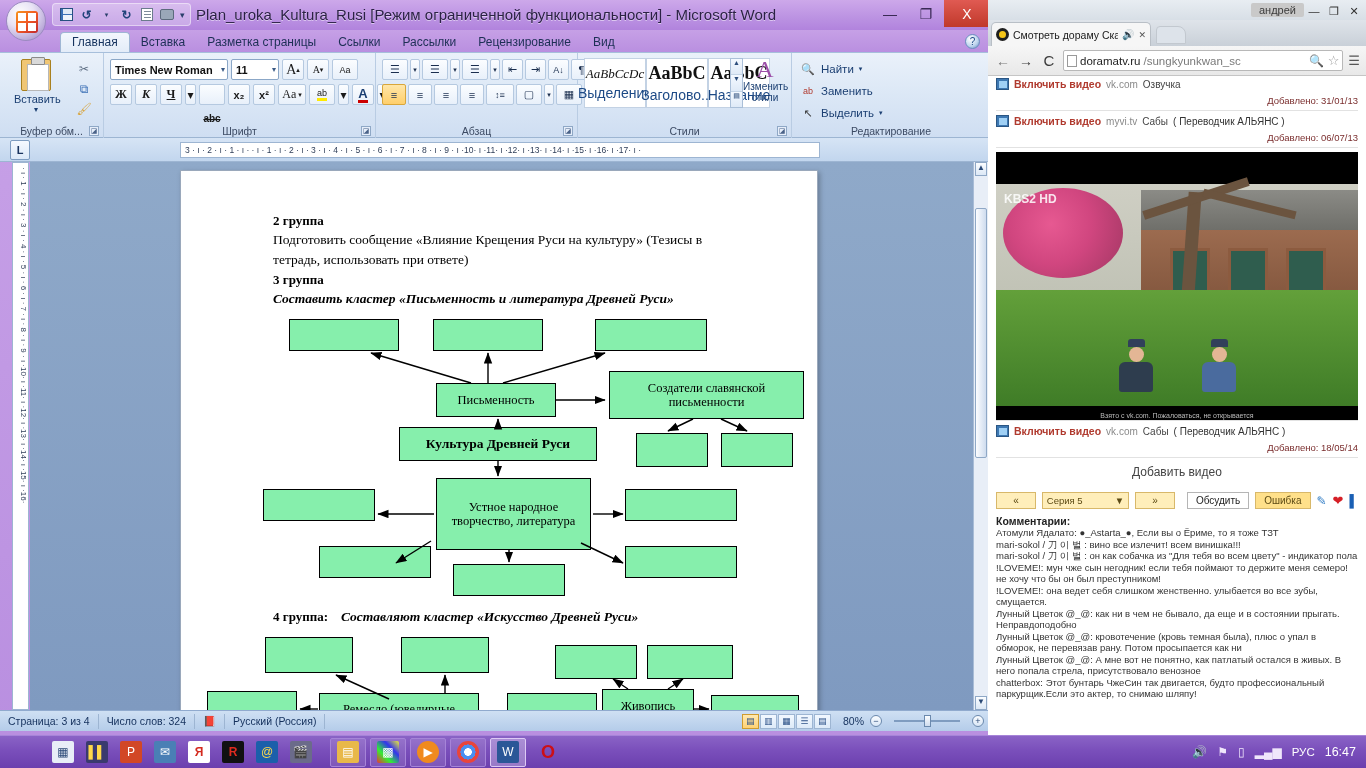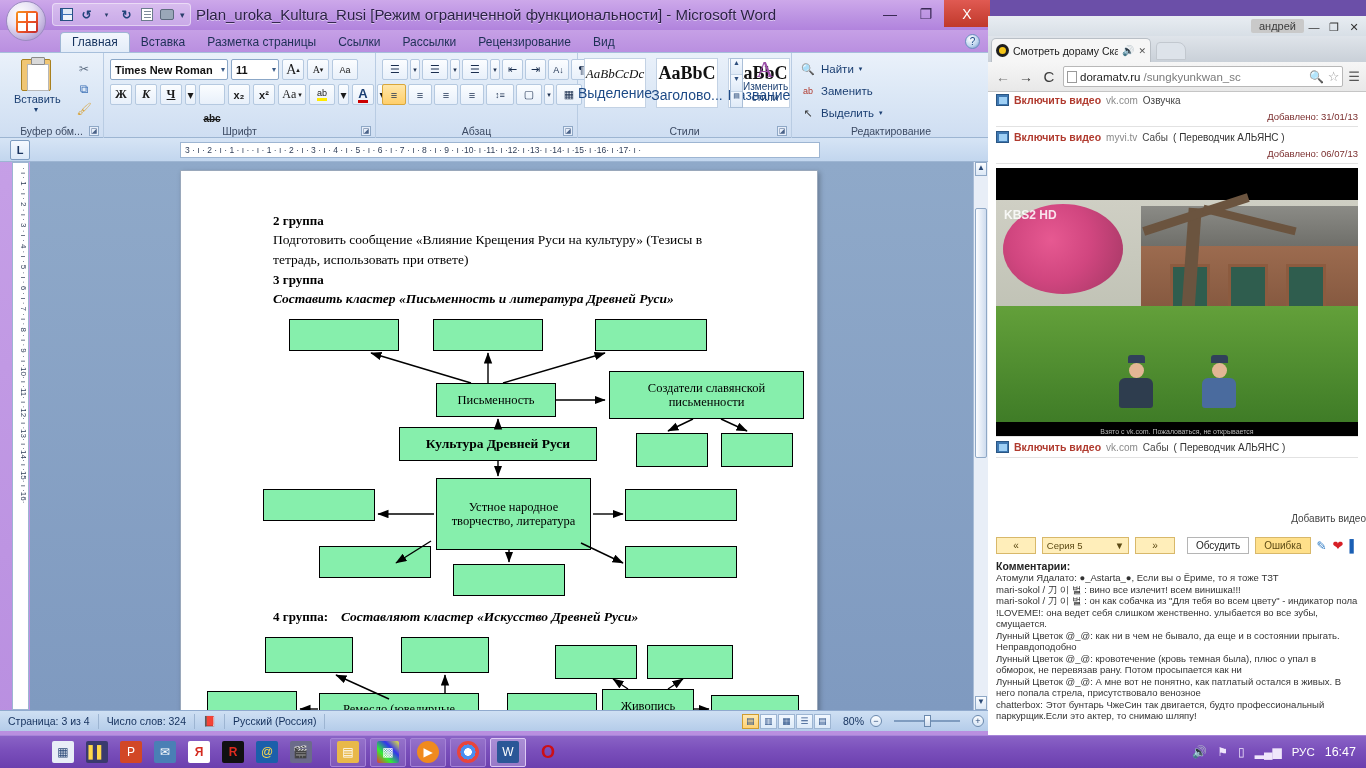--- a/index.html
+++ b/index.html
@@ -116,21 +116,21 @@
   .font-row2 { position:absolute; left:6px; top:31px; display:flex; gap:3px; align-items:center; }
 
   .grp-par { left:376px; width:202px; }
   .par-row1{position:absolute;left:6px;top:6px;display:flex;gap:2px;}
   .par-row2{position:absolute;left:6px;top:31px;display:flex;gap:2px;}
   .pbtn { min-width:21px;height:21px;display:flex;align-items:center;justify-content:center;font-size:11px;
      background:linear-gradient(to bottom,#fbfdff,#e8f0fa); border:1px solid #b5c9e0;border-radius:2px;color:#1a2e4e;}
   .pbtn.on { background:linear-gradient(to bottom,#ffe6a8,#ffcf6b); border-color:#d9a63a;}
 
   .grp-styles { left:578px; width:214px; }
-  .style-gallery { position:absolute; left:6px; top:5px; display:flex; gap:10px; }
+  .style-gallery { position:absolute; left:6px; top:5px; display:flex; gap:0; }
   .style-card { width:62px;height:50px;background:#fff;border:1px solid #c3d2e4;
     display:flex;flex-direction:column;align-items:center;justify-content:center;}
   .style-sample { font-size:15px; color:#111; font-family:"Liberation Serif", serif; }
   .style-sample.it { font-style:italic; font-size:13px;}
   .style-sample.bold { font-weight:bold; font-size:18px;}
   .style-name { font-size:14px; color:#1d4a86; margin-top:3px; }
   .style-scroll { position:absolute; right:48px; top:5px; width:13px; height:50px;
     display:flex;flex-direction:column; border:1px solid #aabfd8;}
   .ssb { flex:1; background:linear-gradient(to bottom,#f4f9ff,#dfeaf7); font-size:7px; text-align:center; color:#2d4e7c; border-bottom:1px solid #c3d4e6;}
   .change-styles { position:absolute; right:4px; top:4px; width:44px; text-align:center;}
@@ -187,21 +187,21 @@
       font-size:9px; text-align:center; line-height:13px; color:#2d5288;}
   .vb.on{background:linear-gradient(to bottom,#ffe8b0,#ffd273); border-color:#cf9b2e;}
   .zoom-pct{padding:0 6px; white-space:nowrap;}
   .zoom-slider{position:relative; width:90px;height:14px;display:flex;align-items:center;}
   .zs-line{position:absolute;left:12px;right:12px;height:2px;background:#7f9cc0;}
   .zs-knob{position:absolute;left:42px;width:7px;height:12px;background:linear-gradient(to bottom,#fbfdff,#cfdcee);border:1px solid #6b89ad;}
   .zs-btn{width:12px;height:12px;border-radius:50%;border:1px solid #6b89ad;background:linear-gradient(to bottom,#fbfdff,#d8e6f6);
      font-size:9px;text-align:center;line-height:10px;color:#2b4a77;}
 
   
-  #browser { position:absolute; left:988px; top:16px; width:378px; height:735px; background:#f1f1f1;border-radius:28px; }
+  #browser { position:absolute; left:988px; top:0; width:378px; height:735px; background:#f1f1f1;border-radius:28px; }
   .br-titlebar { position:absolute;left:0;top:0;width:378px;height:27px;
      background: linear-gradient(to bottom,#e8edf2,#d2dae2); }
   .br-user { position:absolute; right:62px; top:3px; font-size:11px; color:#3b3b3b;
      background:#c9c9c9; padding:1px 8px; border-radius:2px;}
   .br-wbtns{position:absolute;right:2px;top:0;height:22px;display:flex;}
   .br-wb{width:20px;height:22px;text-align:center;line-height:22px;font-size:11px;color:#333;}
   .br-tabstrip{position:absolute;left:0;top:20px;width:378px;height:26px;
      background: linear-gradient(to bottom,#dfe4ea,#c9d0d8);}
   .br-tab{position:absolute;left:3px;top:2px;width:160px;height:24px;
      background:#f6f6f6;border:1px solid #b9bfc6;border-bottom:none;border-radius:5px 5px 0 0;
@@ -246,21 +246,21 @@
      background:radial-gradient(circle at 40% 40%, #e8538f 0%, #d13f7c 45%, #9e2f5d 100%); opacity:.95;}
   .vp-trunk{position:absolute;left:52%;top:40px;width:13px;height:135px;background:#6b543f;transform:rotate(4deg);}
   .vp-branch{position:absolute;background:#6b543f;}
   .vp-person{position:absolute;bottom:28px;}
   .p-body{width:34px;height:30px;background:#2e3d4e;border-radius:6px 6px 3px 3px;}
   .p-head{width:15px;height:15px;border-radius:50%;background:#e3b695;margin:0 auto;}
   .p-hat{width:17px;height:8px;background:#31405a;border-radius:3px 3px 0 0;margin:0 auto;}
   .vp-logo{position:absolute;left:8px;top:40px;color:#fff;font-size:12px;font-weight:bold;opacity:.85;}
   .vp-caption{position:absolute;left:0;bottom:1px;width:100%;text-align:center;font-size:7px;color:#bbb;}
 
-  .addvideo{text-align:right;font-size:10px;color:#444;padding:7px 0;margin-top:48px;}
+  .addvideo{text-align:center;font-size:12px;color:#444;padding:7px 0;}
   .cmt-panel{margin:6px 8px 0 8px;}
   .cmt-toolbar{display:flex;align-items:center;gap:6px;font-size:10px;}
   .ep-prev,.ep-next{background:#ffeeba;border:1px solid #d8b86a;width:46px;height:17px;text-align:center;line-height:15px;color:#5c4a14;}
   .ep-select{background:#ffeeba;border:1px solid #d8b86a;width:100px;height:17px;display:flex;align-items:center;justify-content:space-between;padding:0 4px;color:#5c4a14;font-size:9.5px;}
   .btn-plain{background:#fff;border:1px solid #b5b5b5;height:17px;padding:0 8px;line-height:15px;font-size:10px;color:#222;}
   .btn-warn{background:#ffe08a;border:1px solid #d8b86a;height:17px;padding:0 8px;line-height:15px;font-size:10px;color:#5c4a14;}
   .ic-edit{font-size:12px;color:#2d7ac4;}
   .ic-heart{font-size:13px;color:#d61f26;}
   .ic-flag{font-size:12px;color:#1a5fb4;}
   .cmt-title{font-size:10.5px;font-weight:bold;color:#222;margin-top:6px;}
@@ -674,20 +674,21 @@
       </div>
       <div class="hr-line"></div>
 
       <div class="vid-row">
         <span class="vid-ico"></span>
         <span class="vid-on">Включить видео</span>
         <span class="vid-src">vk.com</span>
         <span class="vid-sub">Сабы</span>
         <span class="vid-tr">( Переводчик АЛЬЯНС )</span>
       </div>
+      <div class="added-row">Добавлено: 18/05/14</div>
       <div class="hr-line"></div>
       <div class="addvideo">Добавить видео</div>
 
       <div class="cmt-panel">
         <div class="cmt-toolbar">
           <div class="ep-prev">«</div>
           <div class="ep-select">
             <span>Серия 5</span>
             <span>▼</span>
           </div>
@@ -696,20 +697,21 @@
           <div class="btn-plain">Обсудить</div>
           <div class="btn-warn">Ошибка</div>
           <span class="ic-edit">✎</span>
           <span class="ic-heart">❤</span>
           <span class="ic-flag">▌</span>
         </div>
         <div class="cmt-title">Комментарии:</div>
         <div class="cmt-line">Атомули Ядалато: ●_Astarta_●, Если вы о Ёриме, то я тоже ТЗТ</div>
         <div class="cmt-line">mari-sokol / 刀 이 벌 : вино все излечит! всем винишка!!!</div>
         <div class="cmt-line">mari-sokol / 刀 이 벌 : он как собачка из "Для тебя во всем цвету" - индикатор пола</div>
+        <div class="cmt-line">!LOVEME!: мун чже сын негодник! если тебя поймают то держите меня семеро! не хочу что бы он был преступником!</div>
         <div class="cmt-line">!LOVEME!: она ведет себя слишком женственно. улыбается во все зубы, смущается.</div>
         <div class="cmt-line">Лунный Цветок @_@: как ни в чем не бывало, да еще и в состоянии прыгать. Неправдоподобно</div>
         <div class="cmt-line">Лунный Цветок @_@: кровотечение (кровь темная была), плюс о упал в обморок, не перевязав рану. Потом просыпается как ни</div>
         <div class="cmt-line">Лунный Цветок @_@: А мне вот не понятно, как патлатый остался в живых. В него попала стрела, присутствовало венозное</div>
         <div class="cmt-line">chatterbox: Этот бунтарь ЧжеСин так двигается, будто профессиональный паркурщик.Если это актер, то снимаю шляпу!</div>
 
       </div>
     </div>
   </div>
 

